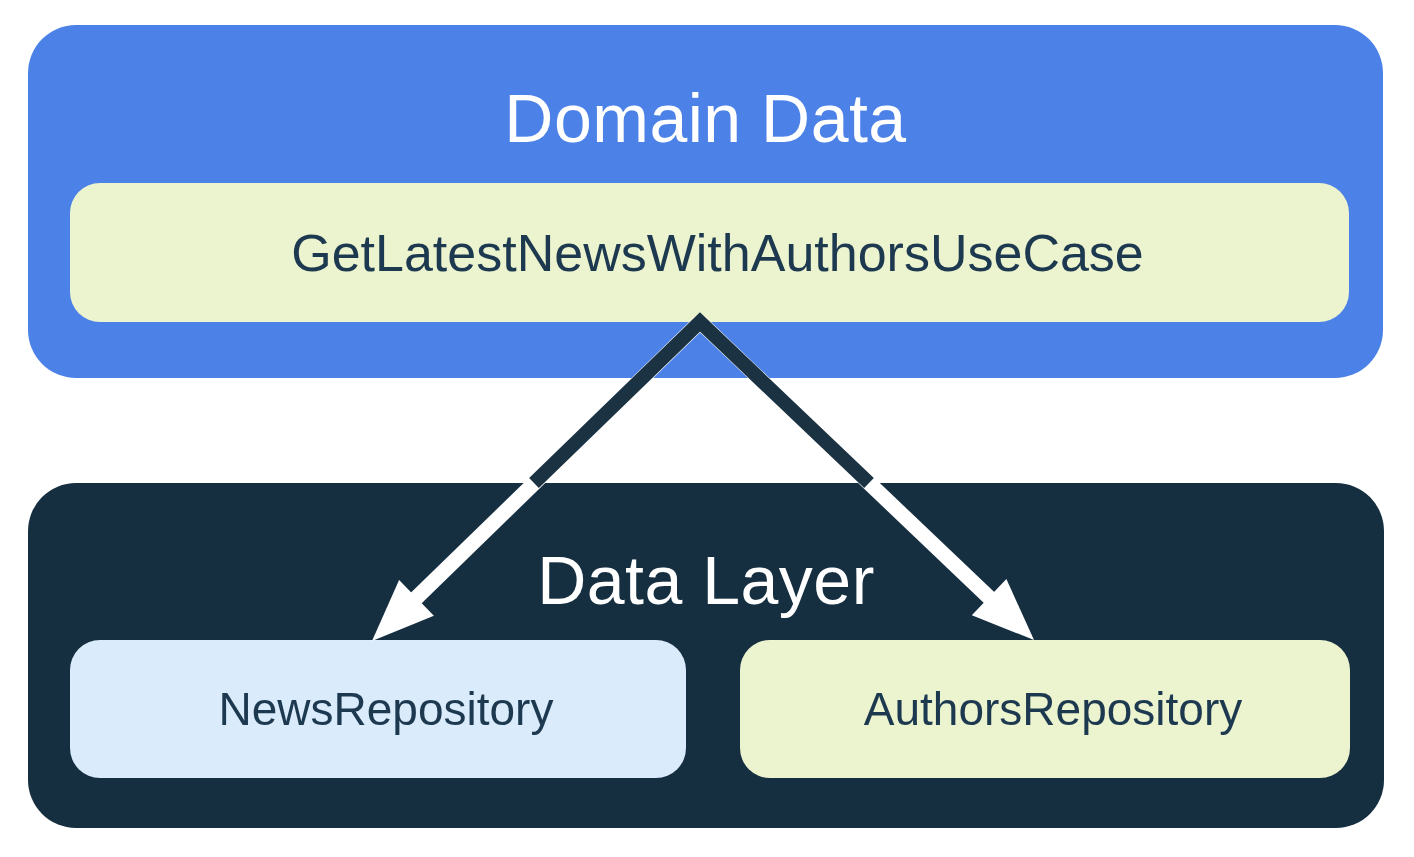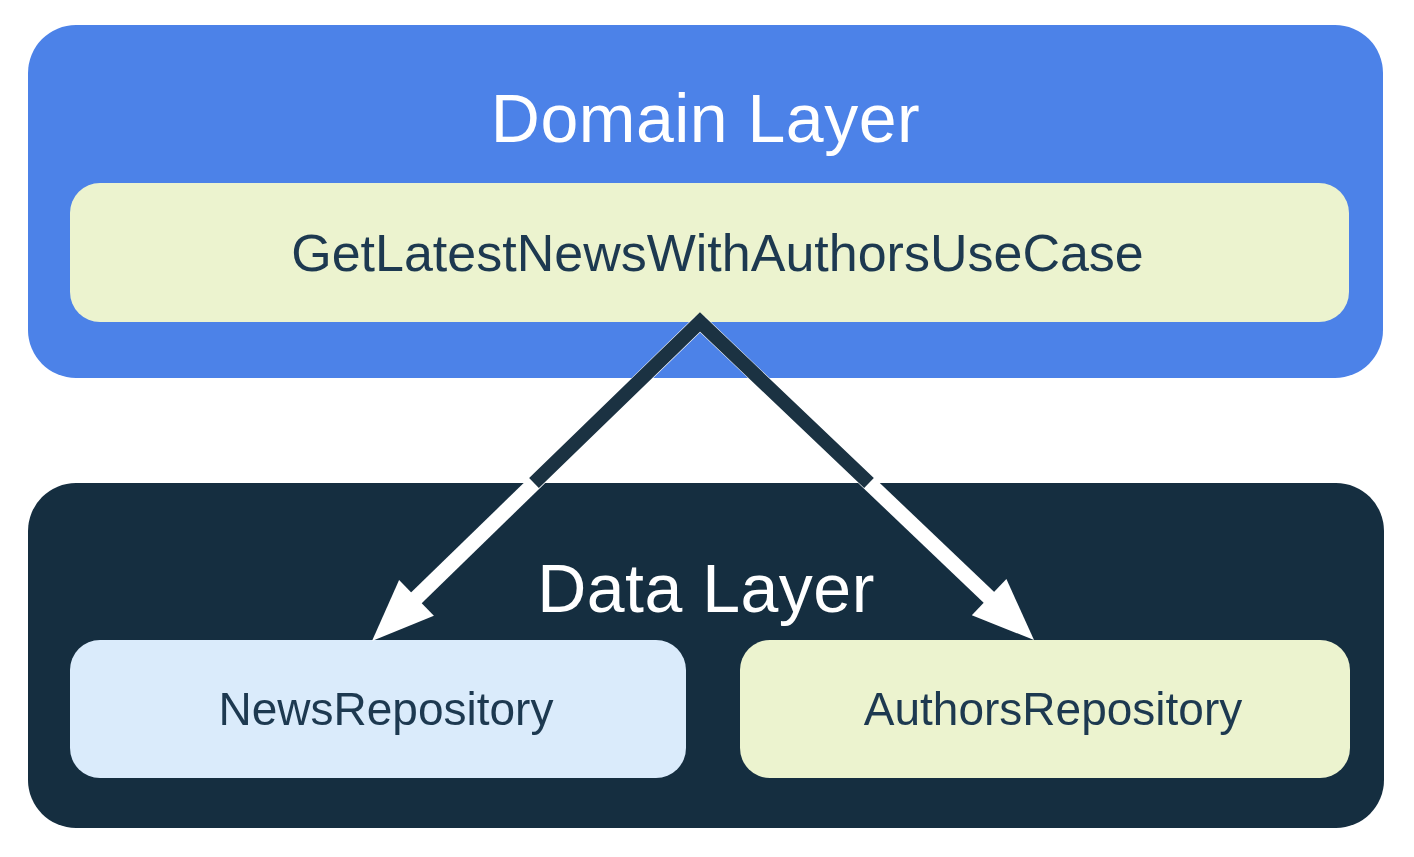--- a/index.html
+++ b/index.html
@@ -39,21 +39,21 @@
     font-size: 68px;
     letter-spacing: 0.5px;
     white-space: nowrap;
   }
   .domain-title {
     top: 0;
     height: 158px;
     padding-top: 14px;
   }
   .data-title {
-    top: 16px;
+    top: 8px;
     height: 157px;
     padding-top: 10px;
   }
   .node-box {
     position: absolute;
     border-radius: 30px;
     display: flex;
     align-items: center;
     justify-content: center;
     color: var(--color-light-box-text, #1D3950);
@@ -84,21 +84,21 @@
     width: 1414px; height: 857px;
     pointer-events: none;
   }
 </style>
 </head>
 <body>
 
 <div class="canvas">
 
   <div class="layer-box domain-box">
-    <div class="layer-title domain-title">Domain Layer</div>
+    <div class="layer-title domain-title">Domain Data</div>
 
   </div>
 
   <div class="node-box usecase-box">
     <span>GetLatestNewsWithAuthorsUseCase</span>
   </div>
 
   <div class="layer-box data-box">
     <div class="layer-title data-title">Data Layer</div>
 

